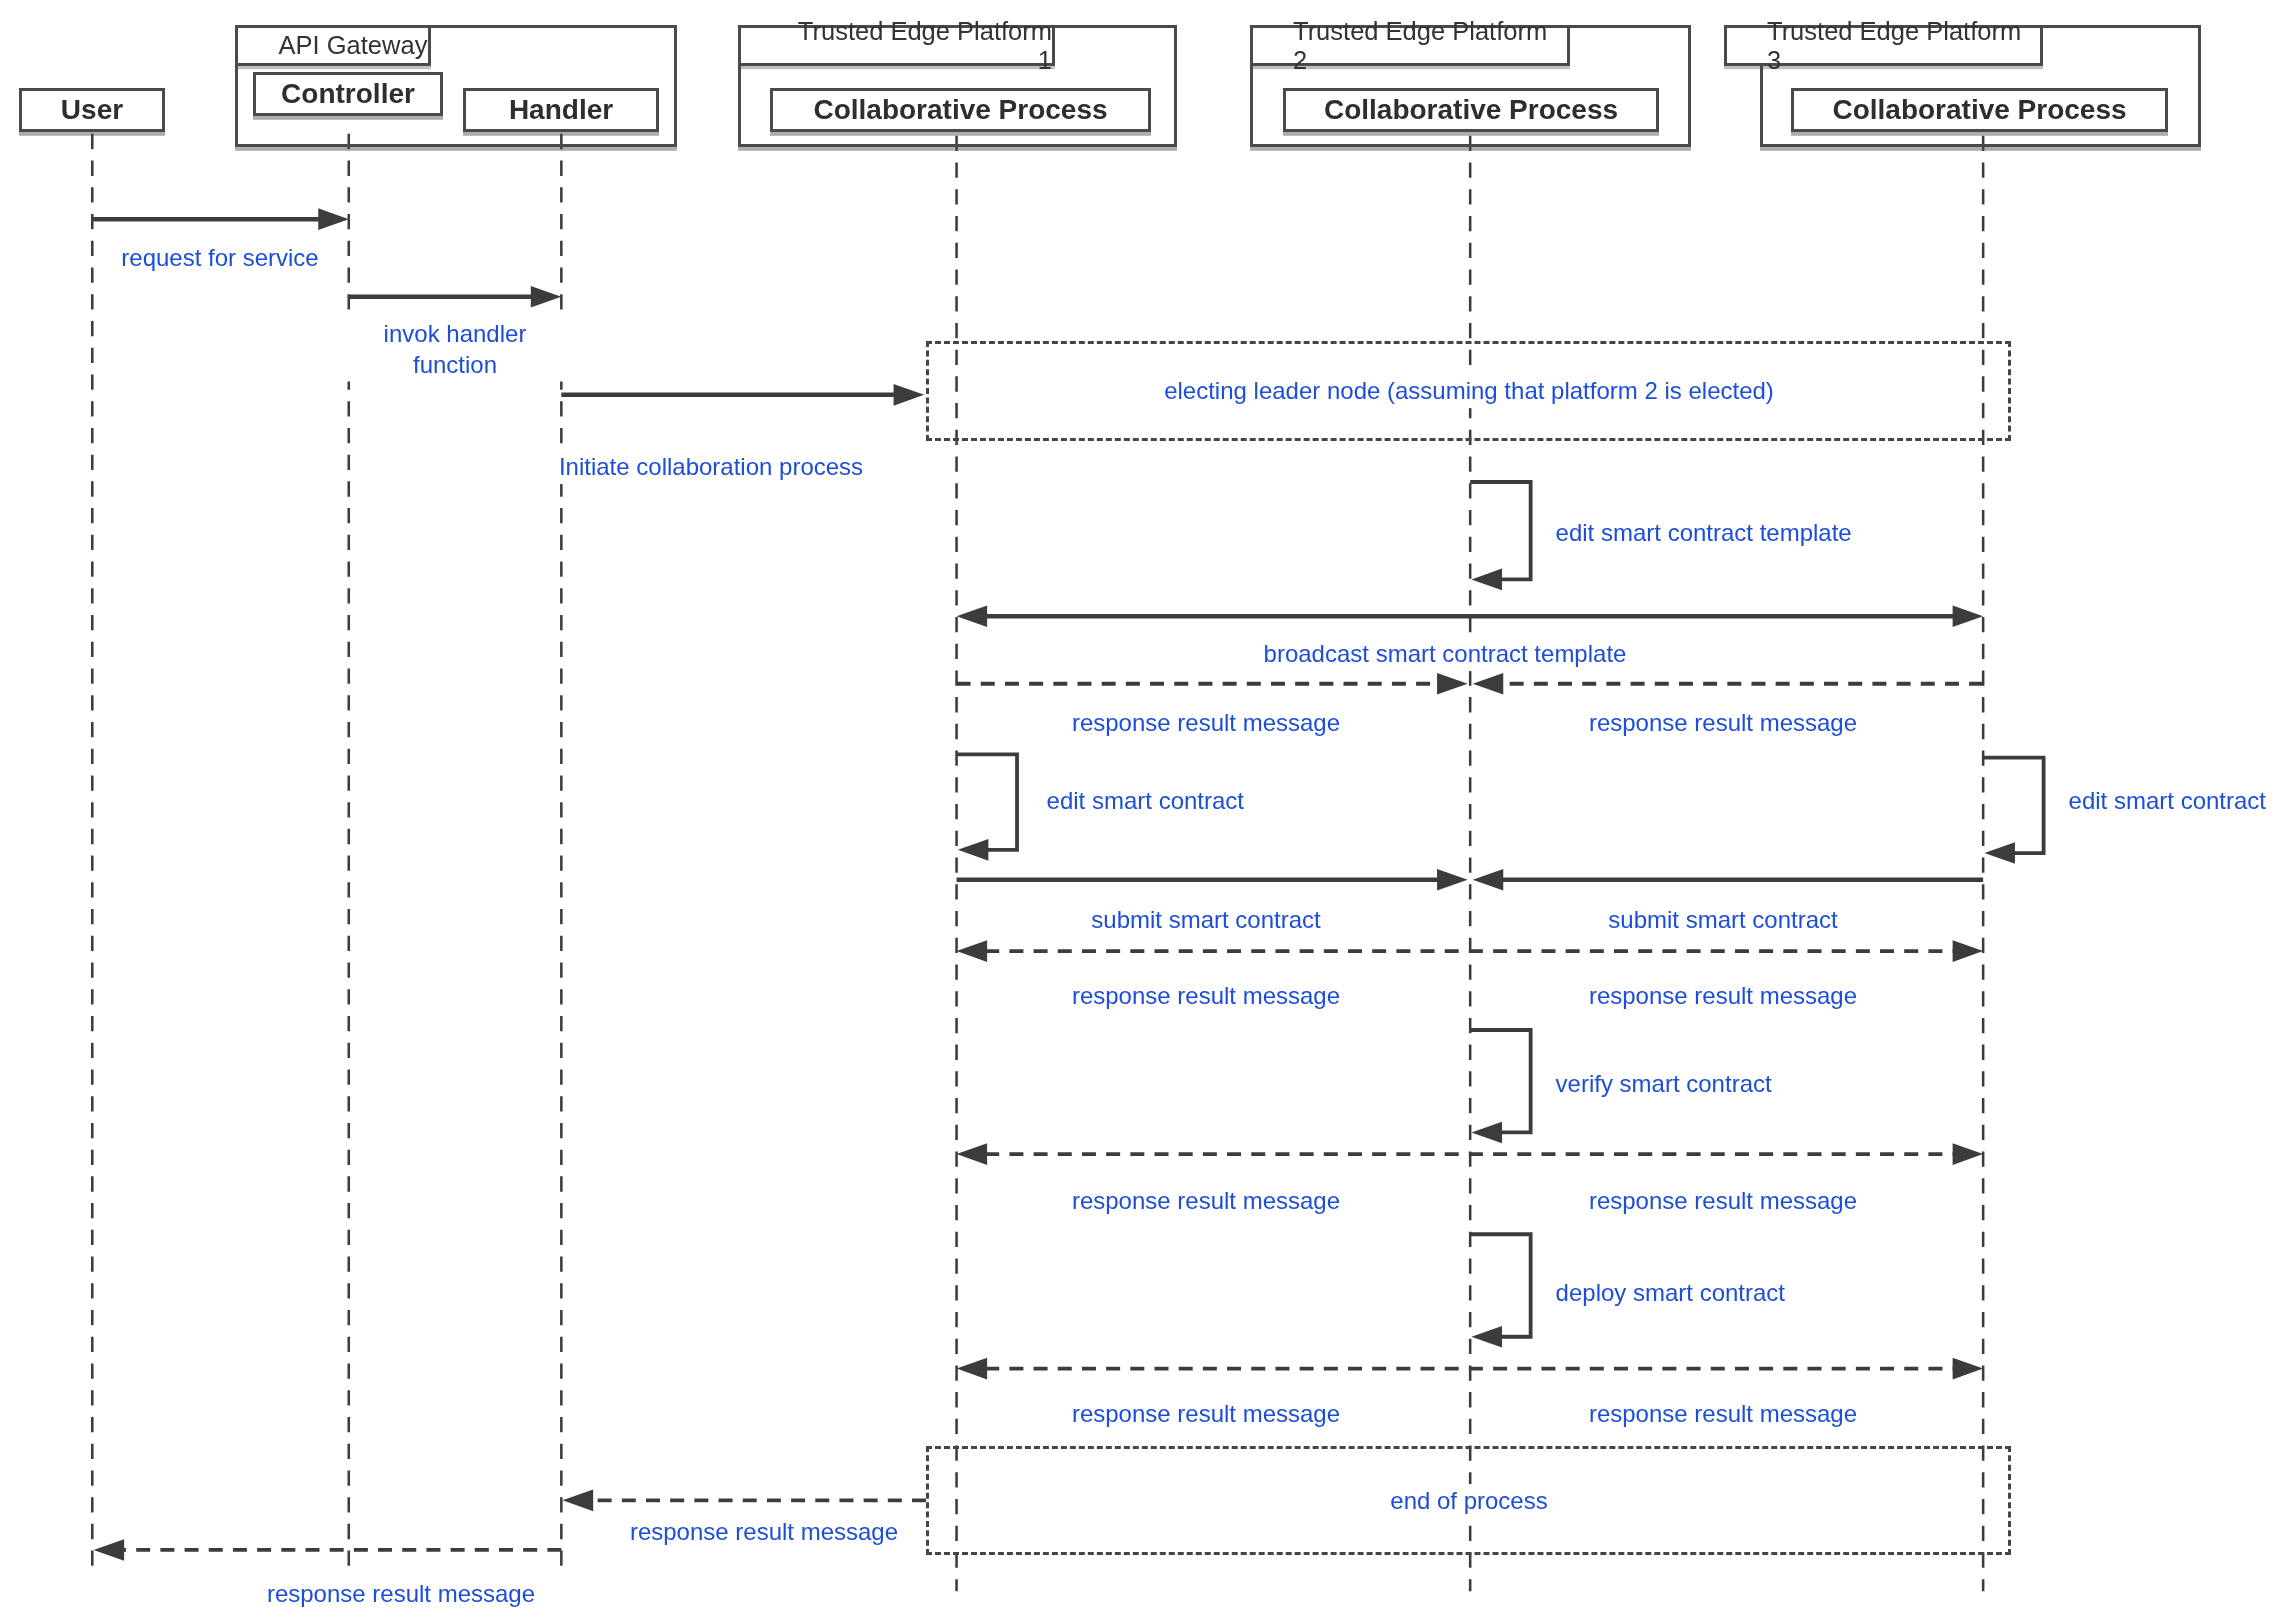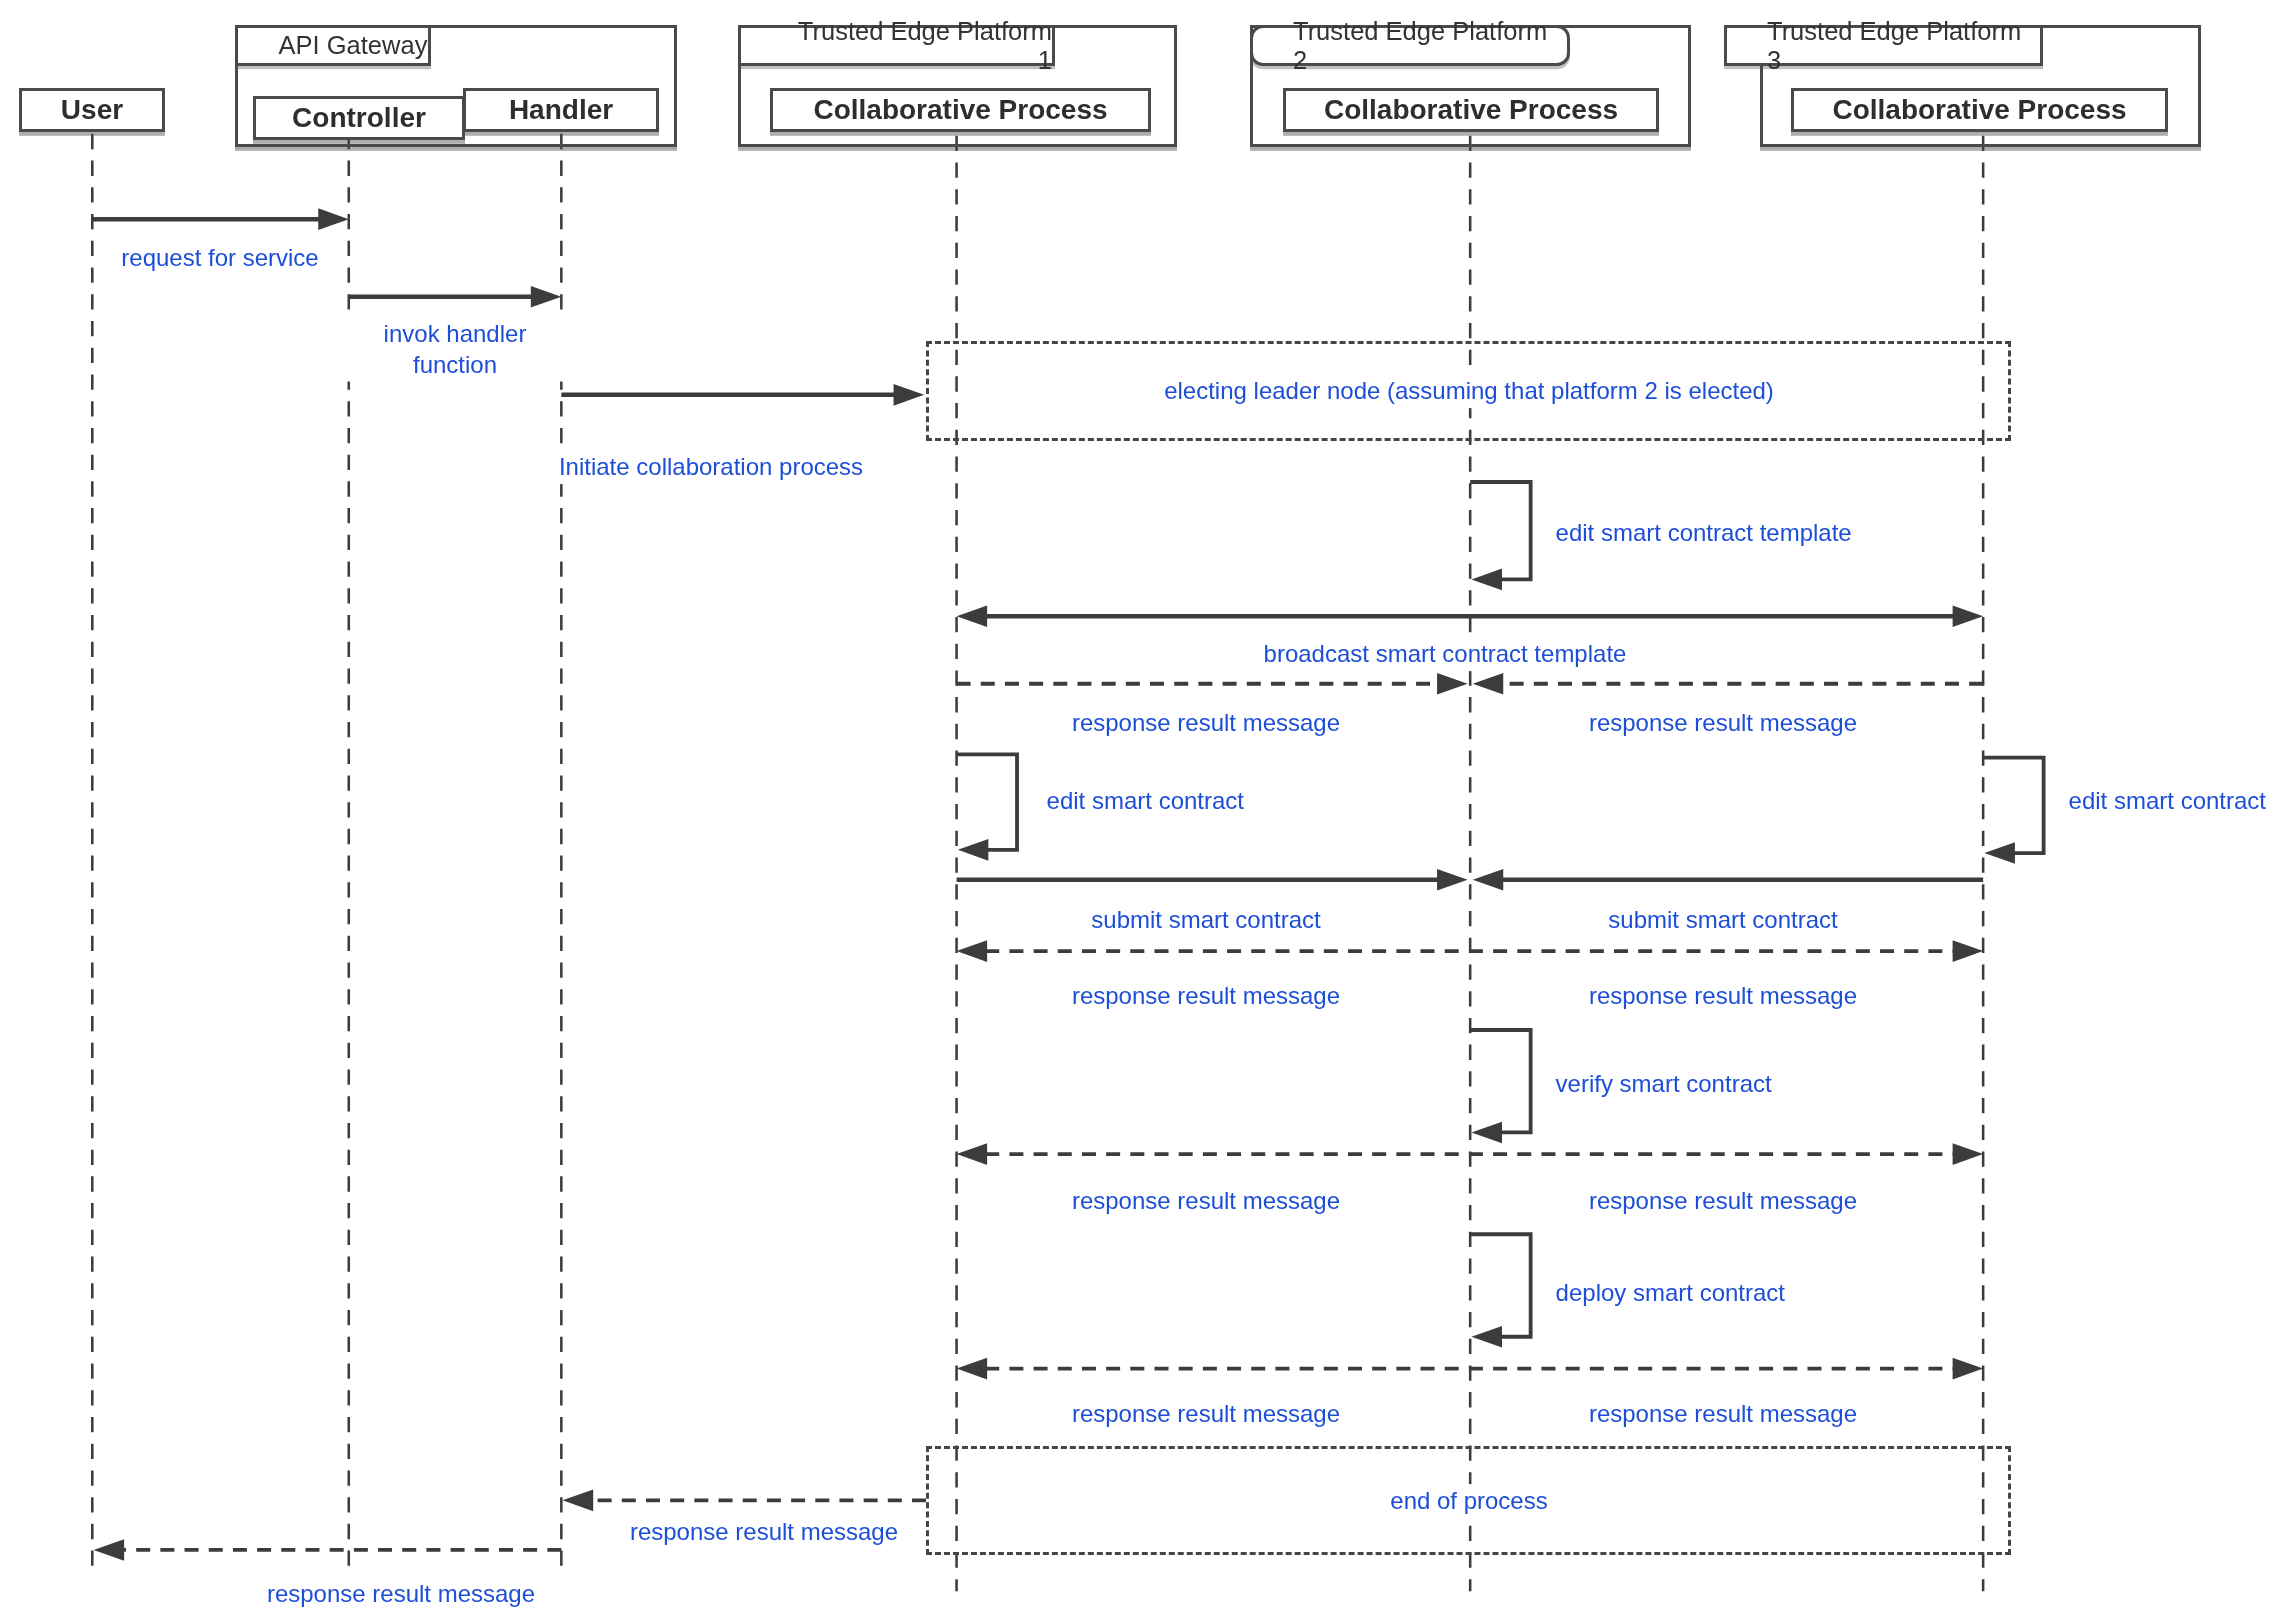--- a/index.html
+++ b/index.html
@@ -192,29 +192,29 @@
   <div class="lbl" style="left:1206px;top:1414px;">response result message</div>
   <div class="lbl" style="left:1723px;top:1414px;">response result message</div>
   <div class="lbl" style="left:1469px;top:1501px;">end of process</div>
   <div class="lbl" style="left:764px;top:1532px;">response result message</div>
   <div class="lbl" style="left:401px;top:1594px;">response result message</div>
 
   <div class="abox" style="left:19px;top:88px;width:146px;height:44px;">User</div>
 
   <div class="outer" style="left:235px;top:25px;width:442px;height:122px;"></div>
   <div class="tab" style="left:235px;top:25px;width:196px;height:41px;">API Gateway</div>
-  <div class="abox" style="left:253px;top:96px;width:212px;height:44px;">Controller</div>
+  <div class="abox" style="left:253px;top:72px;width:190px;height:44px;">Controller</div>
   <div class="abox" style="left:463px;top:88px;width:196px;height:44px;">Handler</div>
 
   <div class="outer" style="left:738px;top:25px;width:439px;height:122px;"></div>
   <div class="tab" style="left:738px;top:25px;width:317px;height:41px;text-align:right;">Trusted Edge Platform 1</div>
   <div class="abox" style="left:770px;top:88px;width:381px;height:44px;">Collaborative Process</div>
 
   <div class="outer" style="left:1250px;top:25px;width:441px;height:122px;"></div>
-  <div class="tab" style="left:1250px;top:25px;width:320px;height:41px;border-radius:13px;">Trusted Edge Platform 2</div>
+  <div class="tab" style="left:1250px;top:25px;width:320px;height:41px;">Trusted Edge Platform 2</div>
   <div class="abox" style="left:1283px;top:88px;width:376px;height:44px;">Collaborative Process</div>
 
   <div class="outer" style="left:1760px;top:25px;width:441px;height:122px;"></div>
   <div class="tab" style="left:1724px;top:25px;width:319px;height:41px;">Trusted Edge Platform 3</div>
   <div class="abox" style="left:1791px;top:88px;width:377px;height:44px;">Collaborative Process</div>
 
 </div>
 
 
 </body></html>

